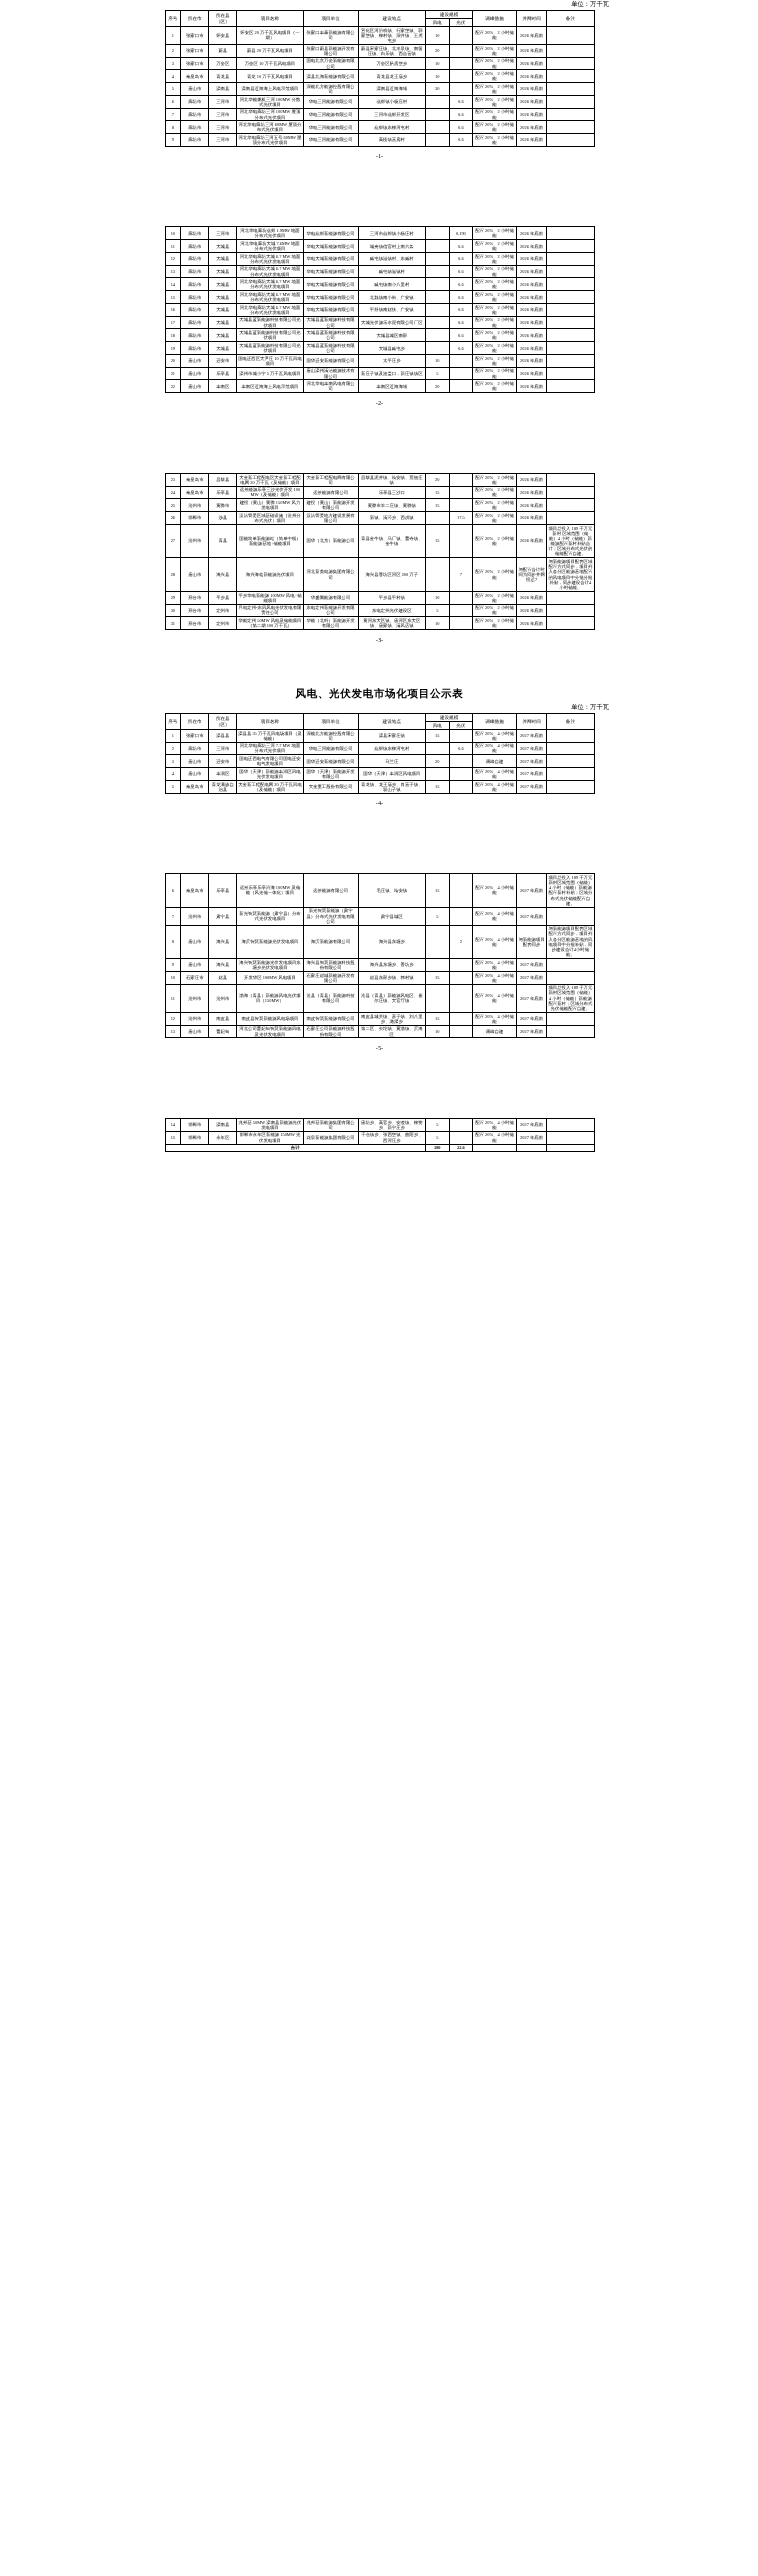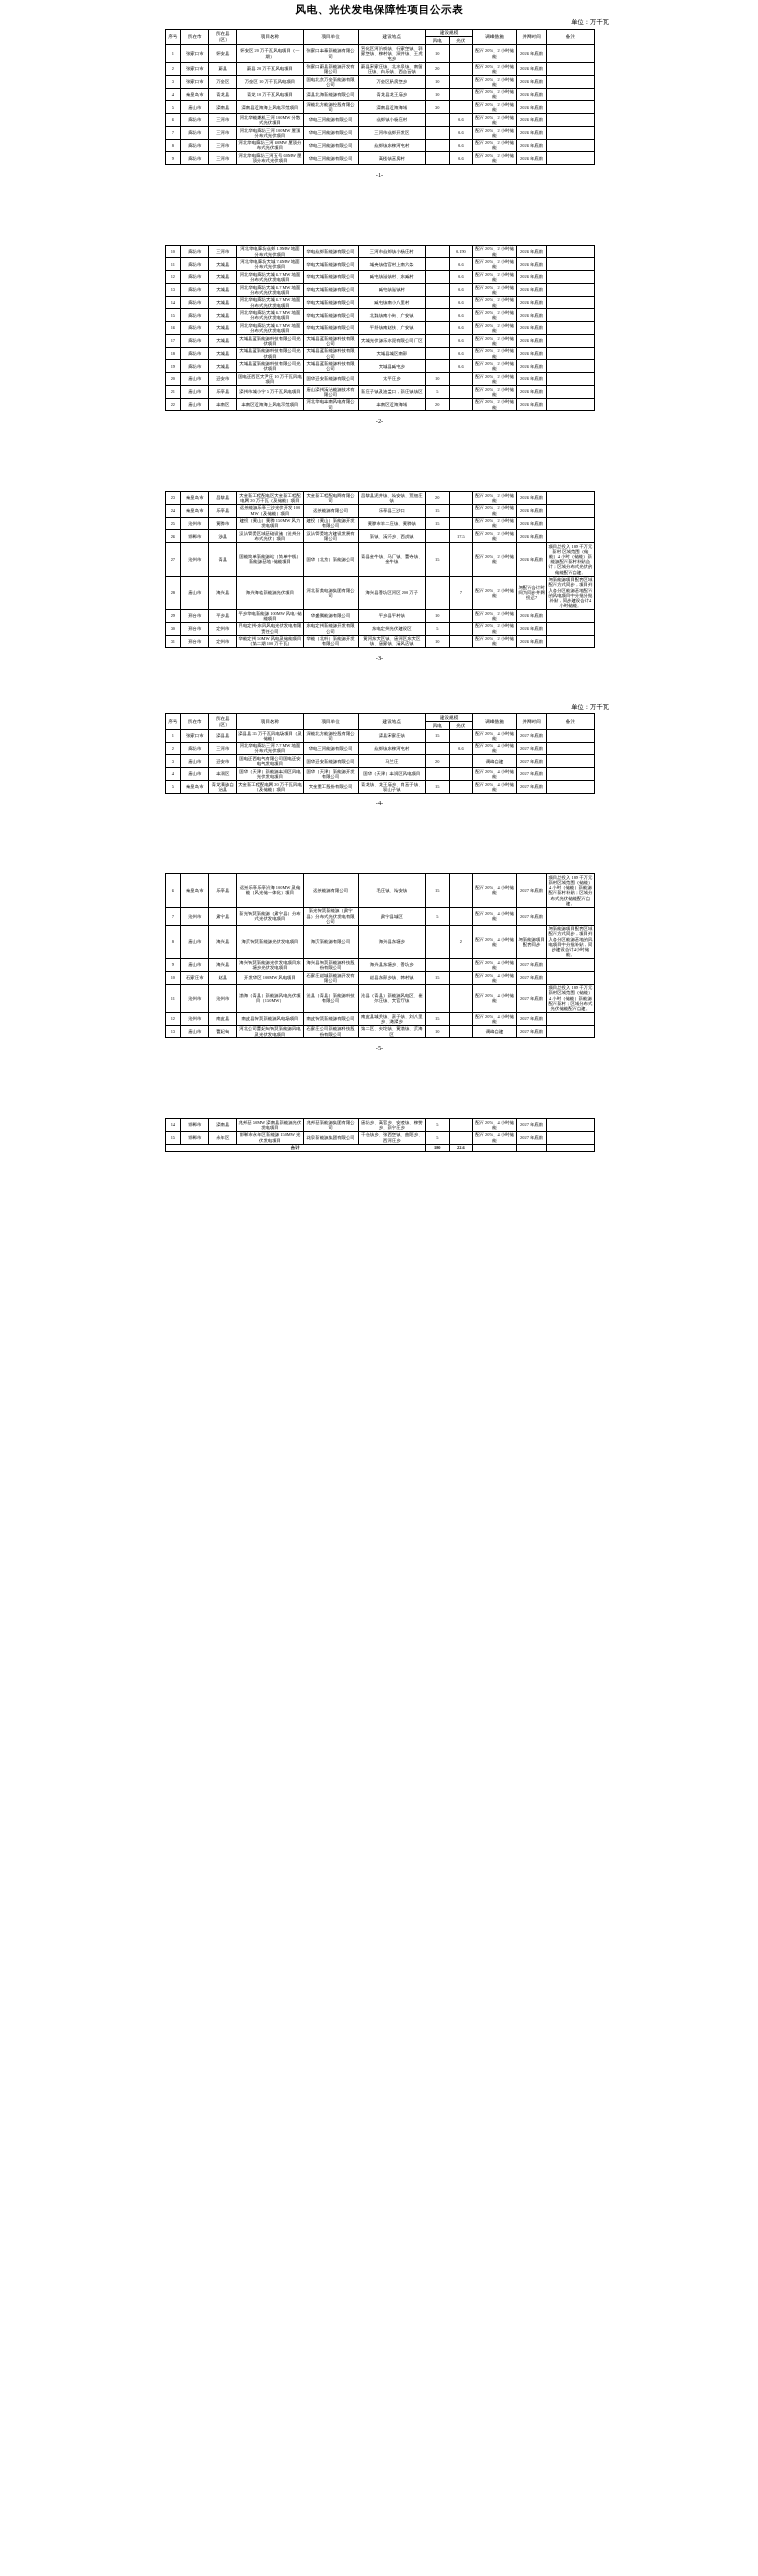--- a/index.html
+++ b/index.html
@@ -17,21 +17,20 @@
   .spacer-sm{height:42px;}
   .blk{width:759px;}
   .t-wrap{width:430px;margin:0 auto;}
   .tiny{font-size:3.8px;line-height:1.1;}
   .total-row td{font-weight:bold;font-size:4.9px;}
 </style>
 </head>
 <body>
 
 <div class="page blk">
-  <div class="doc-title">风电、光伏发电保障性项目公示表</div>
   <div class="unit-line">单位：万千瓦</div>
   <div class="t-wrap">
     <table class="grid" width="430">
       <colgroup>
         <col style="width:14px">
           <col style="width:25px">
           <col style="width:25px">
           <col style="width:59px">
         <col style="width:49px">
           <col style="width:60px">
@@ -515,20 +514,21 @@
           </tr>
         </tbody>
     </table>
   </div>
   <div class="pagenum">-3-</div>
 </div>
 
 <div class="spacer-sm"></div>
 
 <div class="page blk">
+  <div class="doc-title">风电、光伏发电市场化项目公示表</div>
   <div class="unit-line">单位：万千瓦</div>
   <div class="t-wrap">
     <table class="grid" width="430">
       <colgroup>
         <col style="width:14px">
           <col style="width:25px">
           <col style="width:25px">
           <col style="width:59px">
         <col style="width:49px">
           <col style="width:60px">

